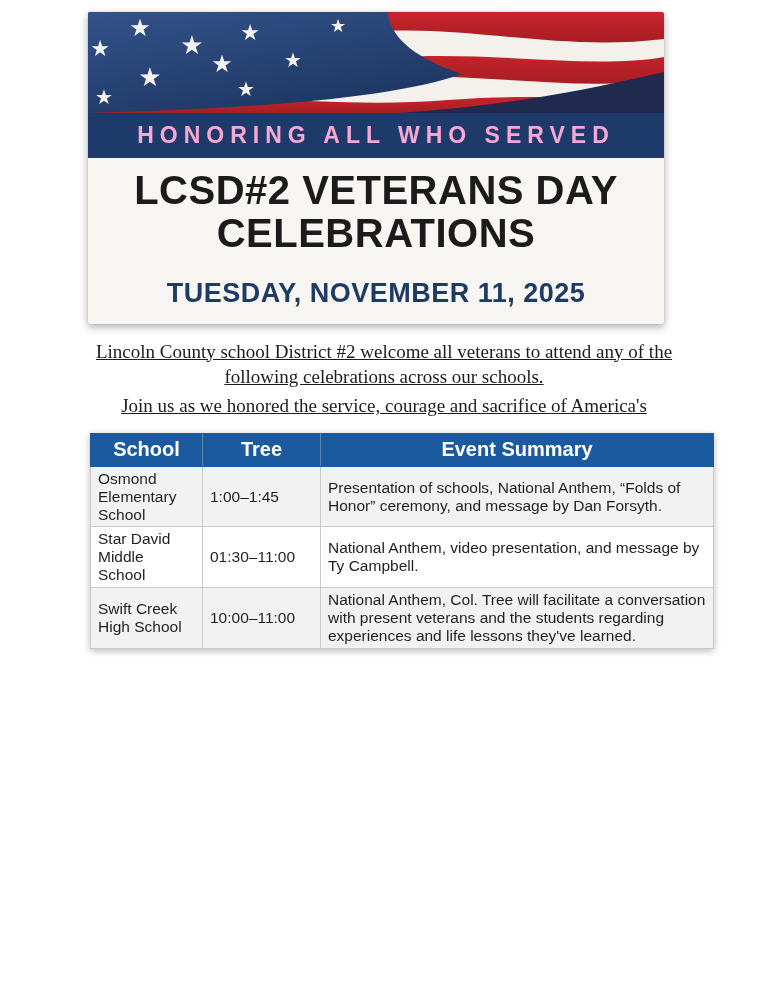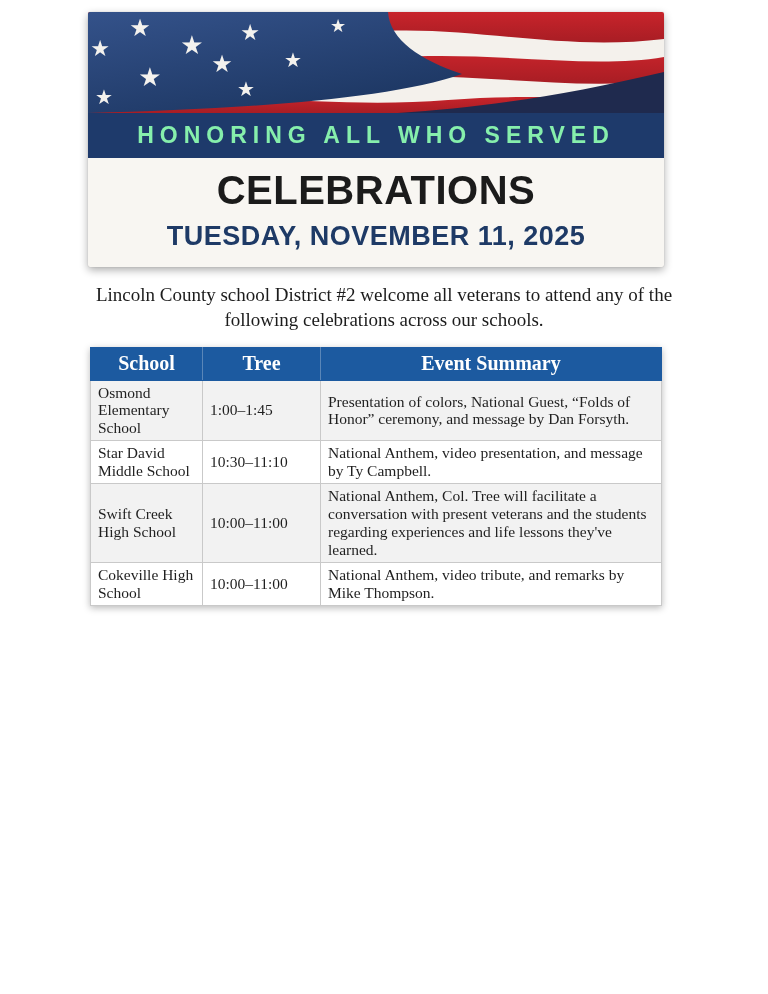--- a/index.html
+++ b/index.html
@@ -22,62 +22,61 @@
   }
   .flag { height: 101px; }
   .flag svg { display: block; width: 100%; height: 100%; }
 
   .banner {
     height: 45px;
     background: #1e3a6b;
     display: flex; align-items: center; justify-content: center;
   }
   .banner span {
-    color: #86efac;
+    color: #f9a8d4;
     font-size: 23px;
     font-weight: bold;
     letter-spacing: 6px;
     white-space: nowrap;
   }
 
   .title-block { text-align: center; padding: 11px 8px 15px; }
   .title-line {
     font-size: 40px;
     font-weight: bold;
     color: #1b1b1b;
     line-height: 1.07;
     letter-spacing: 0.5px;
   }
   .flyer-date {
-    margin-top: 9px;
+    margin-top: 23px;
     font-size: 27px;
     font-weight: bold;
     color: #1e3a66;
     letter-spacing: 0.5px;
   }
 
   
   .intro {
     width: 612px;
     margin: 15px auto 0;
     text-align: center;
     font-family: "Liberation Serif", serif;
     font-size: 19px;
     line-height: 1.33;
     color: #1c1c1c;
   }
-  .intro p { margin: 4px; }
+  .intro p { margin: 4px; text-decoration: underline; }
 
   
   .table-wrap {
-    width: 572px;
+    width: 624px;
     margin: 15px 0 0 90px;
     box-shadow: 0 2px 7px rgba(0,0,0,0.28);
     background: #fff;
-    font-family: Liberation Serif, serif;
   }
   table.events {
     width: 100%;
     border-collapse: collapse;
     background: #ffffff;
     font-size: 15.5px;
     line-height: 1.16;
     color: #1f1f1f;
   }
   table.events col.c-school { width: 112px; }
@@ -141,27 +140,29 @@
           <text x="16" y="92" font-size="20">★</text>
         </g>
       </svg>
     </div>
 
     <div class="banner">
       <span>HONORING ALL WHO SERVED</span>
     </div>
 
     <div class="title-block">
+      <div class="title-line">LCSD#2 VETERANS DAY</div>
       <div class="title-line">CELEBRATIONS</div>
       <div class="flyer-date">TUESDAY, NOVEMBER 11, 2025</div>
     </div>
   </div>
 
   <div class="intro">
     <p>Lincoln County school District #2 welcome all veterans to attend any of the following celebrations across our schools.</p>
+    <p>Join us as we honored the service, courage and sacrifice of America's</p>
   </div>
 
   <div class="table-wrap">
     <table class="events">
       <colgroup>
         <col class="c-school">
           <col class="c-time">
           <col>
       </colgroup>
       <thead>
@@ -172,38 +173,33 @@
         </tr>
       </thead>
       <tbody>
 
 
 
 
   <tr class="shaded">
     <td class="school-cell">Osmond Elementary School</td>
     <td class="time-cell">1:00–1:45</td>
-    <td class="summary-cell">Presentation of colors, National Guest, “Folds of Honor” ceremony, and message by Dan Forsyth.</td>
+    <td class="summary-cell">Presentation of schools, National Anthem, “Folds of Honor” ceremony, and message by Dan Forsyth.</td>
   </tr>
 
   <tr>
     <td class="school-cell">Star David Middle School</td>
-    <td class="time-cell">10:30–11:10</td>
+    <td class="time-cell">01:30–11:00</td>
     <td class="summary-cell">National Anthem, video presentation, and message by Ty Campbell.</td>
   </tr>
 
   <tr class="shaded">
     <td class="school-cell">Swift Creek High School</td>
     <td class="time-cell">10:00–11:00</td>
     <td class="summary-cell">National Anthem, Col. Tree will facilitate a conversation with present veterans and the students regarding experiences and life lessons they've learned.</td>
   </tr>
 
-  <tr>
-    <td class="school-cell">Cokeville High School</td>
-    <td class="time-cell">10:00–11:00</td>
-    <td class="summary-cell">National Anthem, video tribute, and remarks by Mike Thompson.</td>
-  </tr>
 
 </tbody>
     </table>
   </div>
 
 </div>
 
 </body></html>

